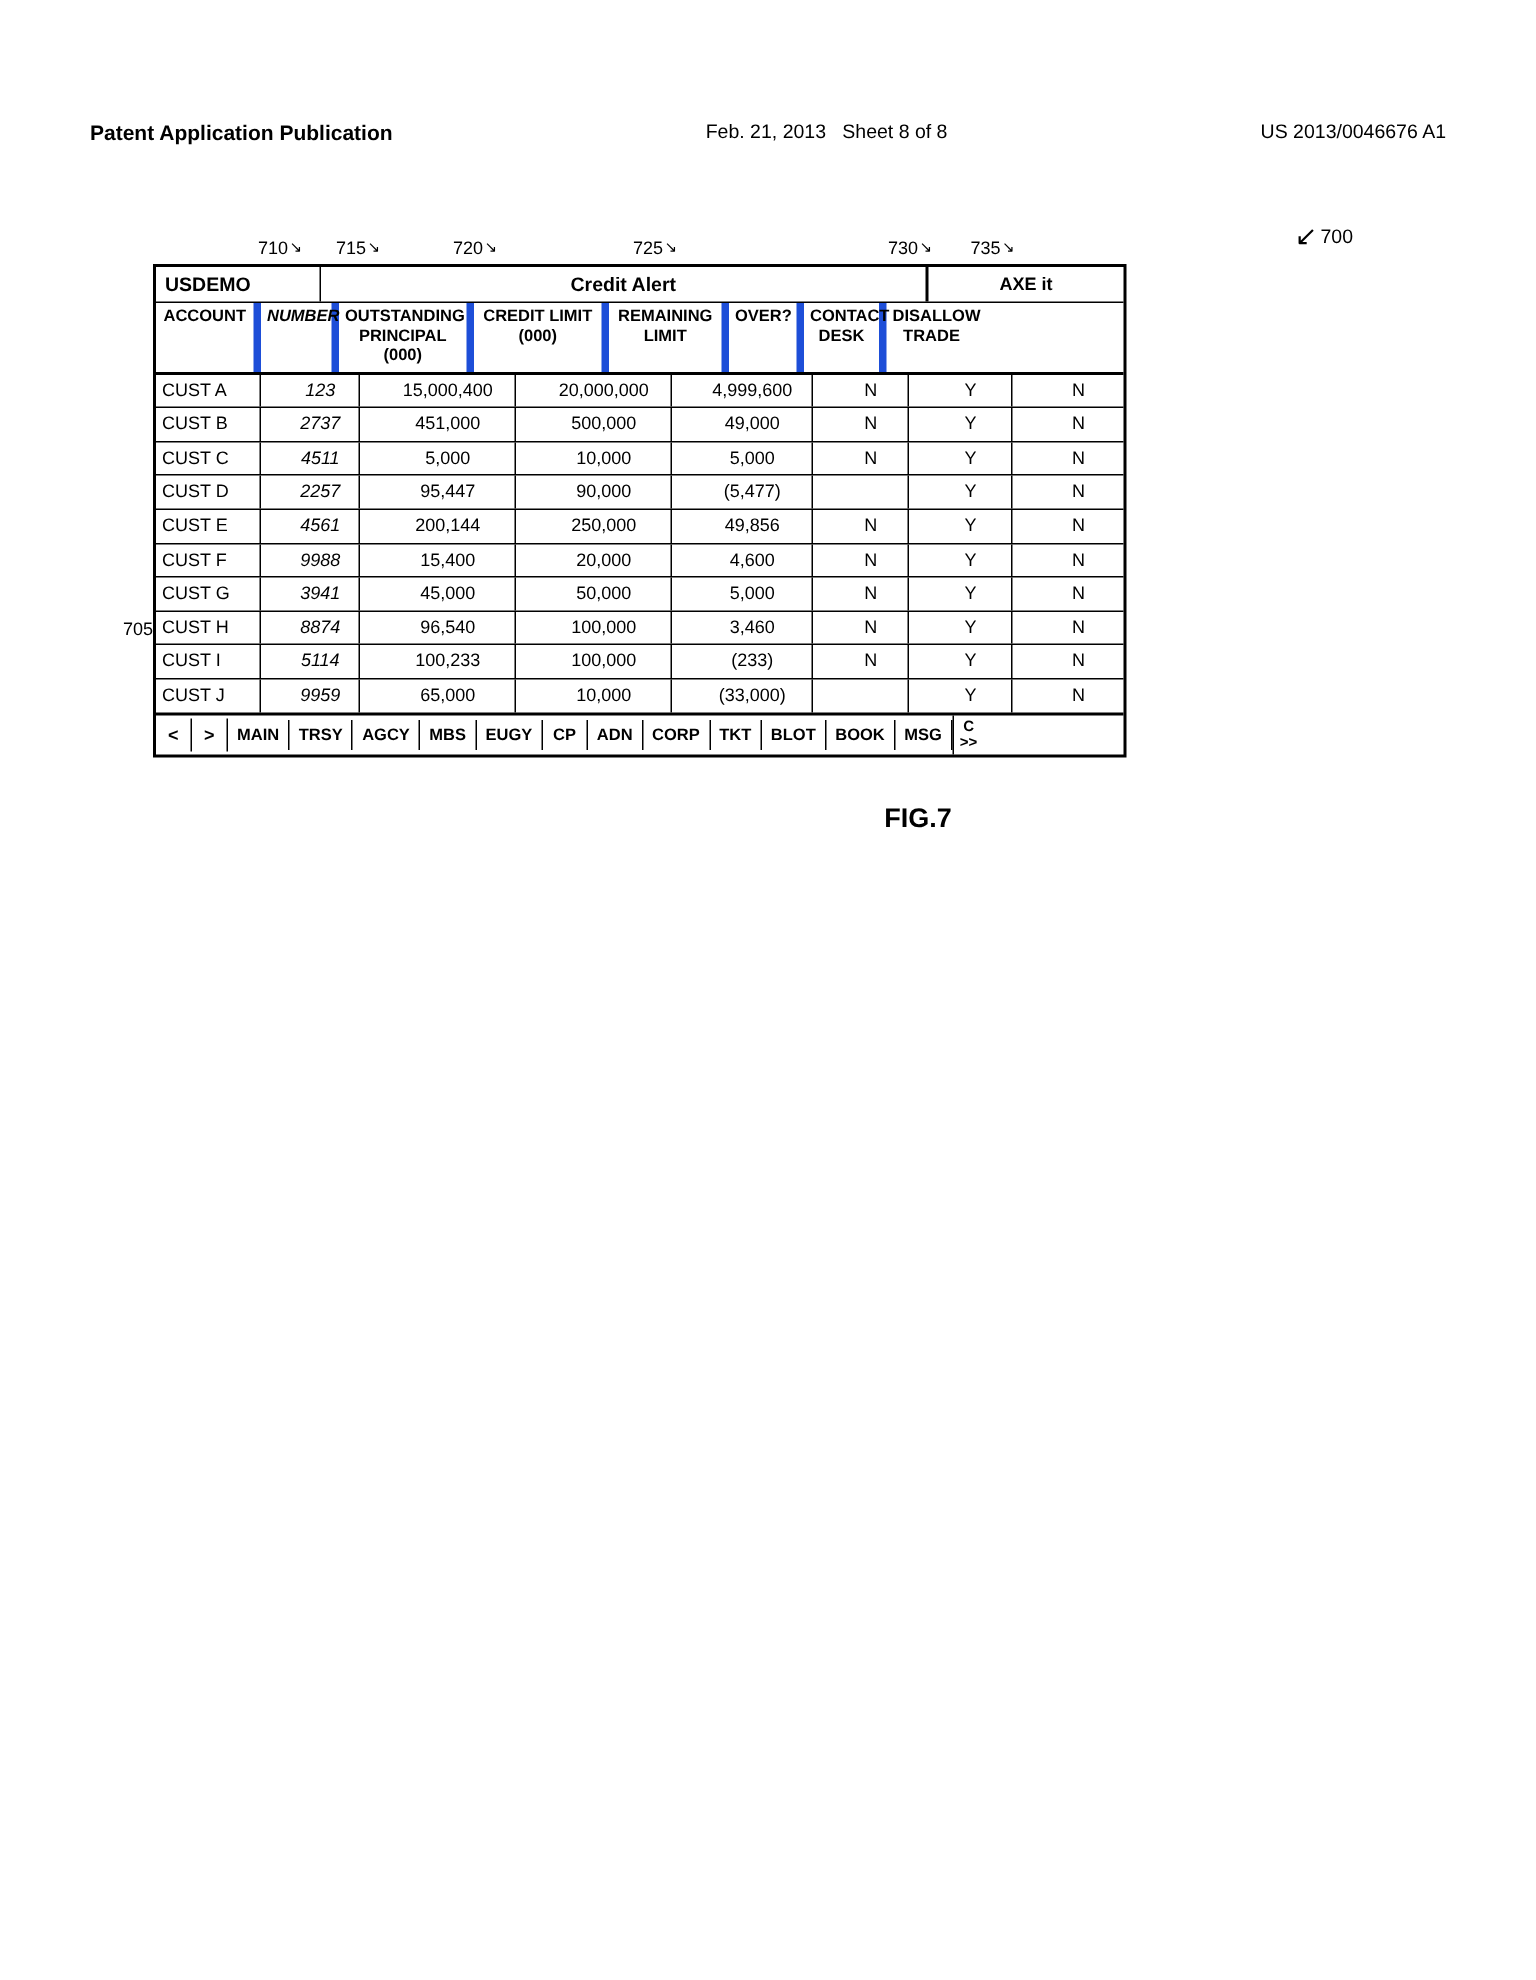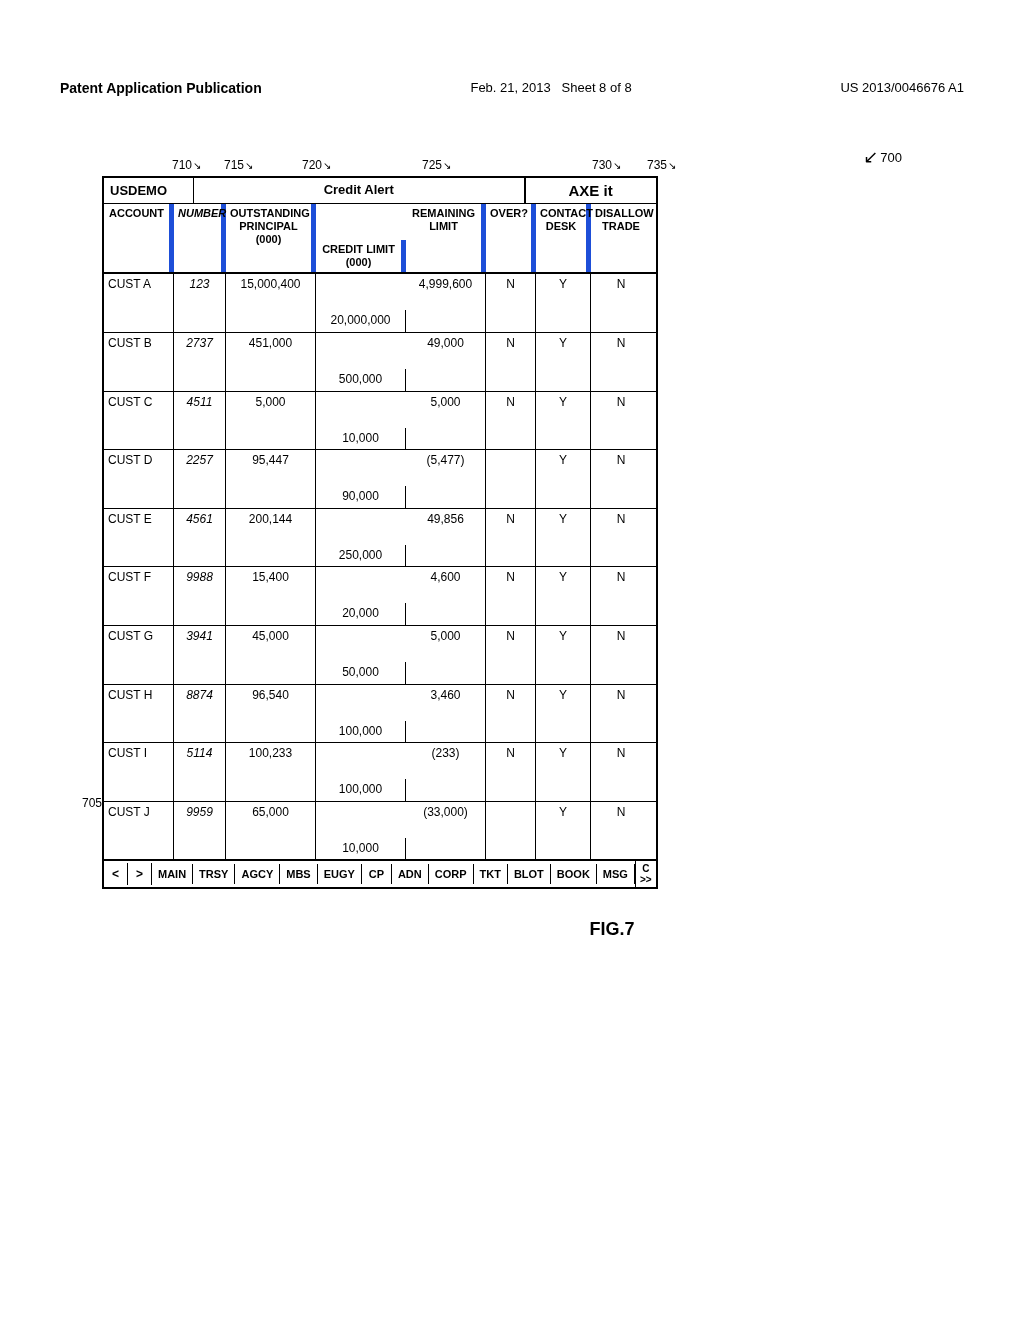--- a/index.html
+++ b/index.html
@@ -54,21 +54,21 @@
       display: inline-block;
     }
 
     
     .section-headers {
       display: flex;
       border-bottom: 1px solid #000;
     }
 
     .section-usdemo {
-      width: 90px;
+      width: 110px;
       border-right: 1px solid #000;
       padding: 4px 6px;
       font-weight: bold;
       font-size: 13px;
       display: flex;
       align-items: center;
     }
 
     .section-credit-alert {
       flex: 1;
@@ -77,21 +77,21 @@
       padding: 4px 6px;
       font-weight: bold;
       font-size: 13px;
     }
 
     .section-axe {
       width: 130px;
       text-align: center;
       padding: 4px 6px;
       font-weight: bold;
-      font-size: 15px;
+      font-size: 12px;
     }
 
     
     .col-headers {
       display: flex;
       border-bottom: 2px solid #000;
     }
 
     .col-header {
       padding: 3px 4px;
@@ -101,30 +101,31 @@
       border-right: 5px solid #1d4ed8;
       line-height: 1.2;
     }
     .col-header:last-child {
       border-right: none;
     }
 
     .col-account { width: 70px; }
     .col-number { width: 52px; font-style: italic; }
     .col-outstanding { width: 90px; }
-    .col-credit-limit { width: 90px; margin-top: 36px; }
+    .col-credit-limit { width: 90px; }
     .col-remaining { width: 80px; }
     .col-over { width: 50px; }
     .col-contact { width: 55px; }
     .col-disallow { width: 60px; }
 
     
     .data-row {
       display: flex;
       border-bottom: 1px solid #000;
+      gap: 14px;
     }
     .data-row:last-child {
       border-bottom: none;
     }
 
     .data-cell {
       padding: 3px 4px;
       font-size: 12px;
       text-align: center;
       border-right: 1px solid #000;

